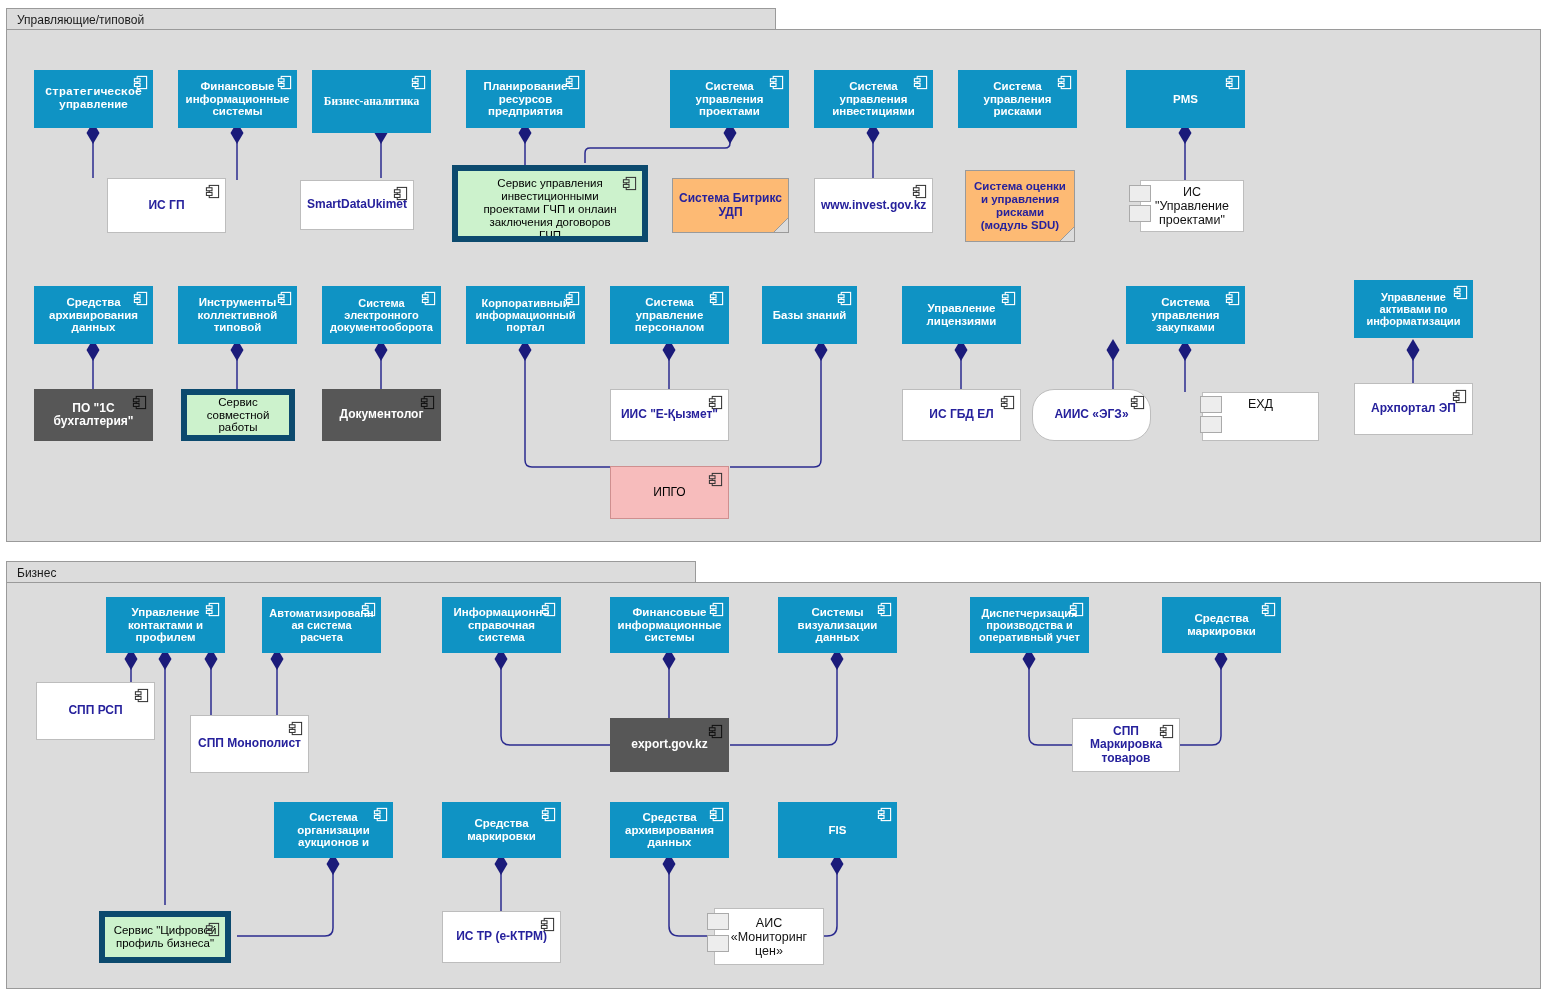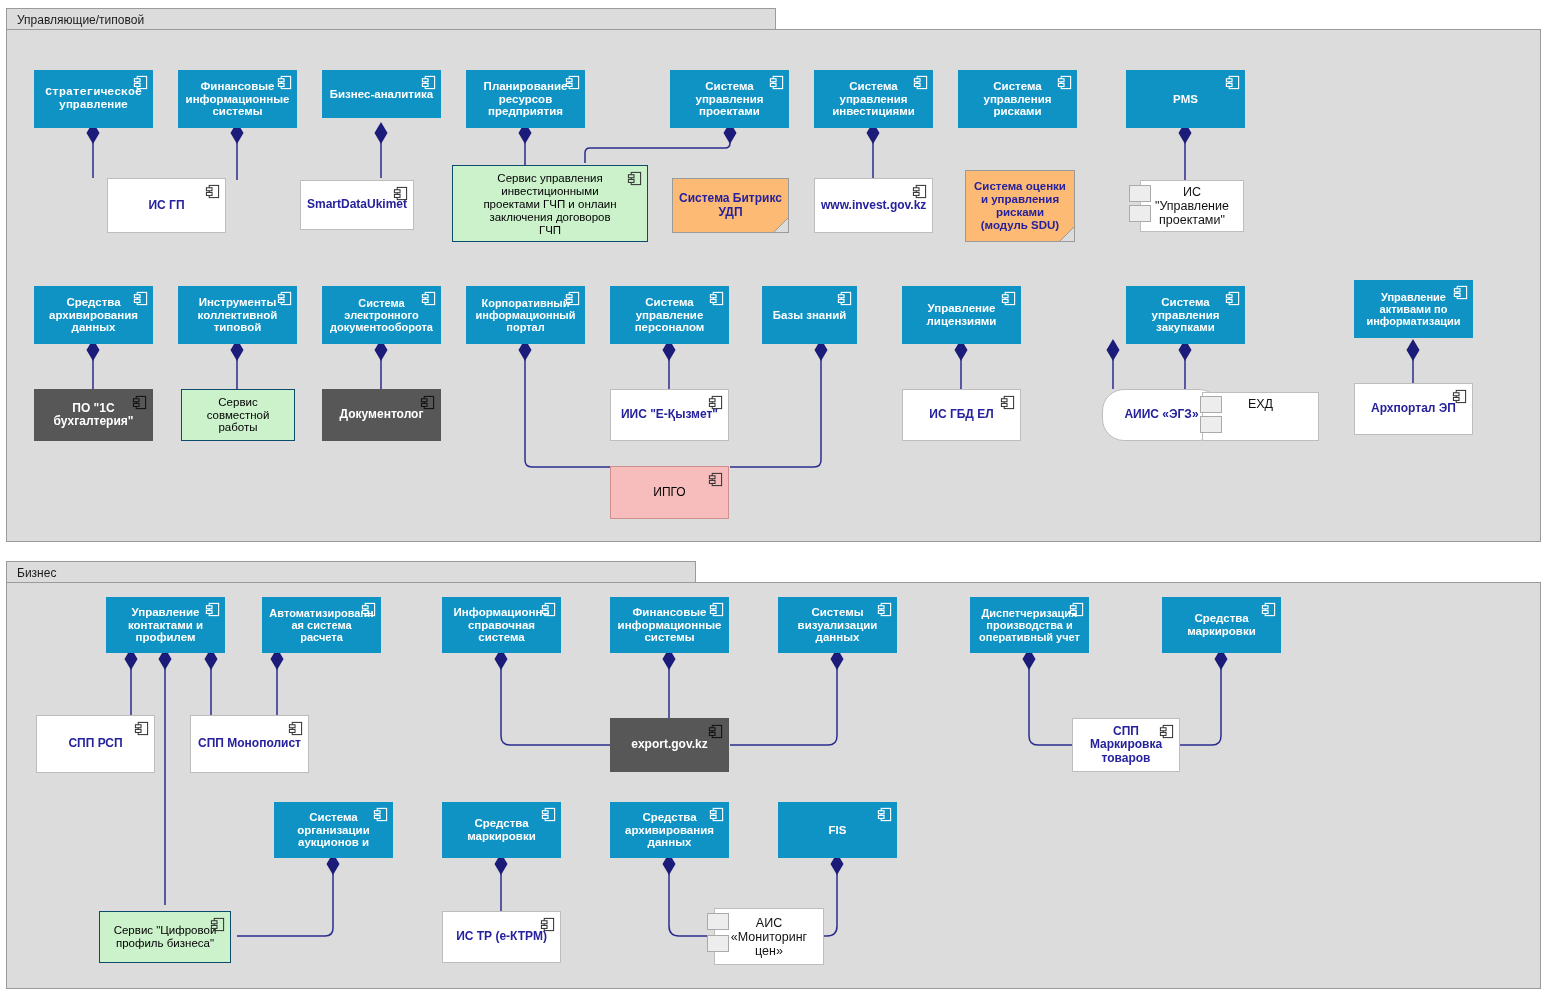--- a/index.html
+++ b/index.html
@@ -22,21 +22,21 @@
   .node .lbl{display:block;width:100%;padding:0 6px;box-sizing:border-box;
         line-height:1.12;white-space:pre-line;}
 
   
   .cap{background:#0f93c4;border:1px solid #0f93c4;color:#ffffff;font-weight:bold;font-size:11.5px;}
   
   .app{background:#ffffff;border:1px solid #bdbdbd;color:#26219c;font-weight:bold;font-size:12px;}
   
   .dark{background:#575757;border:1px solid #575757;color:#ffffff;font-weight:bold;font-size:12px;}
   
-  .green{background:#ccf2cc;border:1px solid #0c4a6e;color:#000000;font-weight:normal;font-size:11.5px;}
+  .green{background:#ccf2cc;border:6px solid #0c4a6e;color:#000000;font-weight:normal;font-size:11.5px;}
   
   .pink{background:#f7bcbc;border:1px solid #cf8f8f;color:#000000;font-weight:normal;font-size:12px;}
   
   .note{background:#fdba74;border:1px solid #9a9a9a;color:#26219c;font-weight:bold;font-size:12px;}
   .note .foldline{position:absolute;right:0px;bottom:0px;width:20px;height:20px;}
   
   .plain{background:#ffffff;border:1px solid #bdbdbd;color:#111111;font-weight:normal;font-size:12.5px;}
 
   
   .cicon{position:absolute;width:15px;height:15px;}
@@ -157,21 +157,21 @@
 системы</span>
     <span class="cicon" style="right:4px;top:4px;">
       <svg viewBox="0 0 16 16" width="15" height="15">
           <rect x="4.5" y="1.5" width="10" height="13" fill="none" stroke="#ffffff" stroke-width="1.2"></rect>
           <rect x="1.5" y="4" width="6" height="3.2" fill="#0f93c4" stroke="#ffffff" stroke-width="1.2"></rect>
           <rect x="1.5" y="9" width="6" height="3.2" fill="#0f93c4" stroke="#ffffff" stroke-width="1.2"></rect>
         </svg>
     </span>
   </div>
 
-  <div class="node cap" style="left:322px;top:70px;width:119px;height:48px;">
+  <div class="node cap" style="left:312px;top:70px;width:119px;height:63px;font-family:Liberation Serif, serif;">
     <span class="lbl">Бизнес-аналитика</span>
     <span class="cicon" style="right:4px;top:4px;">
       <svg viewBox="0 0 16 16" width="15" height="15">
           <rect x="4.5" y="1.5" width="10" height="13" fill="none" stroke="#ffffff" stroke-width="1.2"></rect>
           <rect x="1.5" y="4" width="6" height="3.2" fill="#0f93c4" stroke="#ffffff" stroke-width="1.2"></rect>
           <rect x="1.5" y="9" width="6" height="3.2" fill="#0f93c4" stroke="#ffffff" stroke-width="1.2"></rect>
         </svg>
     </span>
   </div>
 
@@ -474,21 +474,21 @@
     <span class="lbl">ИС ГБД ЕЛ</span>
     <span class="cicon" style="right:5px;top:5px;">
       <svg viewBox="0 0 16 16" width="15" height="15">
           <rect x="4.5" y="1.5" width="10" height="13" fill="none" stroke="#333" stroke-width="1.1"></rect>
           <rect x="1.5" y="4" width="6" height="3.2" fill="#fff" stroke="#333" stroke-width="1.1"></rect>
           <rect x="1.5" y="9" width="6" height="3.2" fill="#fff" stroke="#333" stroke-width="1.1"></rect>
         </svg>
     </span>
   </div>
 
-  <div class="node app" style="left:1102px;top:389px;width:119px;height:52px;border-radius:22px;">
+  <div class="node app" style="left:1032px;top:389px;width:119px;height:52px;border-radius:22px;">
     <span class="lbl">АИИС «ЭГЗ»</span>
     <span class="cicon" style="right:5px;top:5px;">
       <svg viewBox="0 0 16 16" width="15" height="15">
           <rect x="4.5" y="1.5" width="10" height="13" fill="none" stroke="#333" stroke-width="1.1"></rect>
           <rect x="1.5" y="4" width="6" height="3.2" fill="#fff" stroke="#333" stroke-width="1.1"></rect>
           <rect x="1.5" y="9" width="6" height="3.2" fill="#fff" stroke="#333" stroke-width="1.1"></rect>
         </svg>
     </span>
   </div>
 
@@ -602,21 +602,21 @@
 маркировки</span>
     <span class="cicon" style="right:4px;top:4px;">
       <svg viewBox="0 0 16 16" width="15" height="15">
           <rect x="4.5" y="1.5" width="10" height="13" fill="none" stroke="#ffffff" stroke-width="1.2"></rect>
           <rect x="1.5" y="4" width="6" height="3.2" fill="#0f93c4" stroke="#ffffff" stroke-width="1.2"></rect>
           <rect x="1.5" y="9" width="6" height="3.2" fill="#0f93c4" stroke="#ffffff" stroke-width="1.2"></rect>
         </svg>
     </span>
   </div>
 
-  <div class="node app" style="left:36px;top:715px;width:119px;height:58px;">
+  <div class="node app" style="left:36px;top:682px;width:119px;height:58px;">
     <span class="lbl">СПП РСП</span>
     <span class="cicon" style="right:5px;top:5px;">
       <svg viewBox="0 0 16 16" width="15" height="15">
           <rect x="4.5" y="1.5" width="10" height="13" fill="none" stroke="#333" stroke-width="1.1"></rect>
           <rect x="1.5" y="4" width="6" height="3.2" fill="#fff" stroke="#333" stroke-width="1.1"></rect>
           <rect x="1.5" y="9" width="6" height="3.2" fill="#fff" stroke="#333" stroke-width="1.1"></rect>
         </svg>
     </span>
   </div>
 

